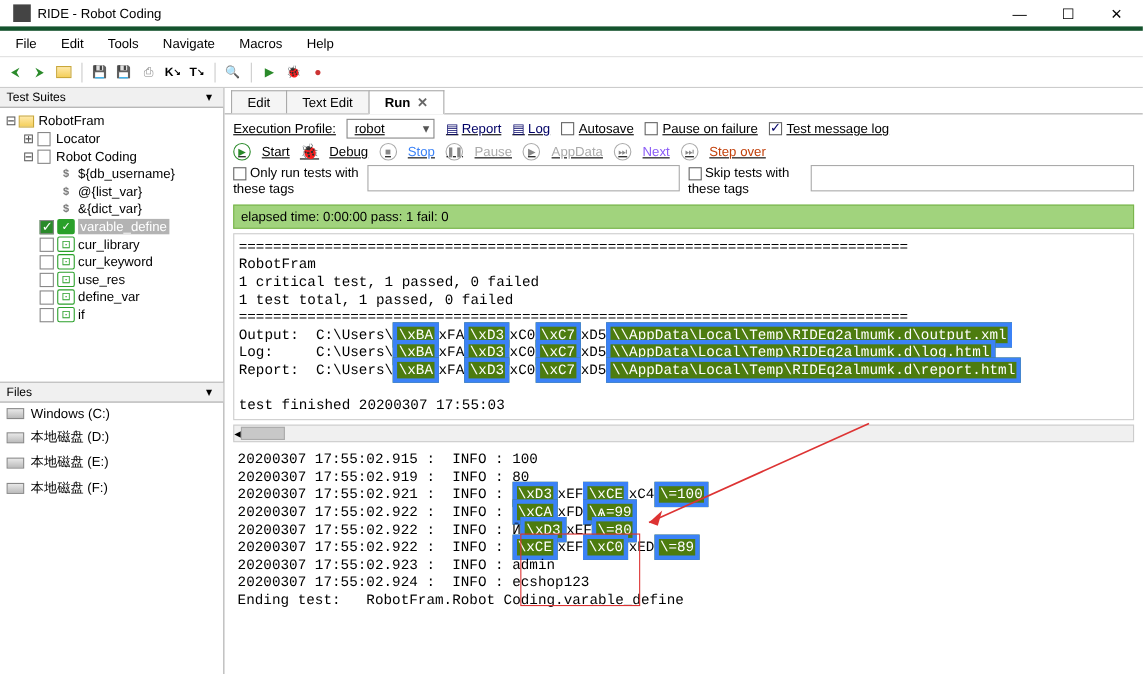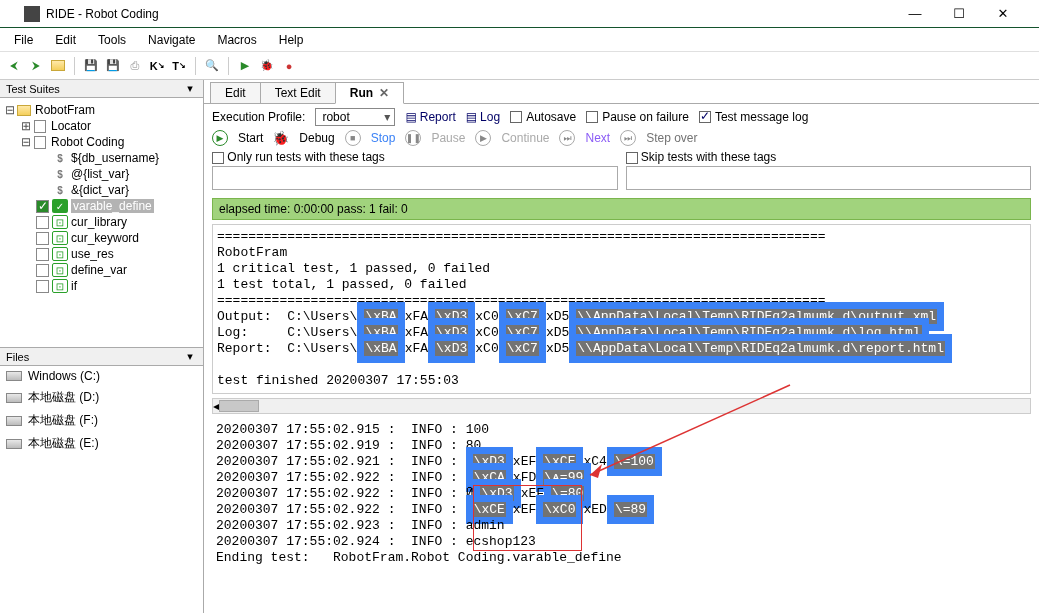--- a/index.html
+++ b/index.html
@@ -1,17 +1,17 @@
 <!DOCTYPE html>
 <html><head>
 <meta charset="utf-8">
 <style>
 * { box-sizing: border-box; margin: 0; padding: 0; }
 body { font-family: "Microsoft YaHei", Tahoma, sans-serif; font-size: 12px; color: #000; background: #fff; width: 1039px; height: 613px; overflow: hidden; position: relative; }
-.titlebar { height: 28px; display: flex; align-items: center; padding: 0 24px; border-bottom: 1px solid #14532d; }
+.titlebar { height: 28px; display: flex; align-items: center; padding: 0 12px; border-bottom: 4px solid #14532d; }
 .titlebar .app-icon { width: 16px; height: 16px; background: #444; margin-right: 6px; }
 .titlebar .title { flex: 1; }
 .titlebar .win-btns { display: flex; gap: 20px; }
 .titlebar .win-btn { width: 24px; text-align: center; cursor: default; font-size: 13px;}
 .menubar { height: 24px; display: flex; align-items: center; padding: 0 4px; gap: 2px; border-bottom: 1px solid #e0e0e0; }
 .menubar .menu-item { padding: 2px 10px; }
 .toolbar { height: 28px; display: flex; align-items: center; padding: 0 4px; gap: 2px; border-bottom: 1px solid #ccc; }
 .tool-btn { width: 20px; height: 20px; border: 1px solid transparent; display: flex; align-items: center; justify-content: center; font-size: 11px; }
 .tool-sep { width: 1px; height: 18px; background: #ccc; margin: 0 4px; }
 .body { display: flex; height: calc(613px - 28px - 24px - 28px); }
@@ -32,38 +32,38 @@
 .ind0{padding-left:4px;} .ind1{padding-left:20px;} .ind2{padding-left:36px;} .ind3{padding-left:52px;}
 .files { flex:1; overflow:auto; }
 .disk-item { display:flex; align-items:center; padding:3px 6px; gap:6px;}
 .disk-icon { width:16px; height:10px; background:linear-gradient(#e8e8e8,#bcbcbc); border:1px solid #888;}
 .right { flex:1; display:flex; flex-direction:column; overflow:hidden;}
 .tabs { display:flex; border-bottom:1px solid #aaa; padding-left:6px; height:24px; align-items:flex-end;}
 .tab { padding:3px 14px; border:1px solid #aaa; border-bottom:none; margin-right:-1px; background:#f5f5f5; position:relative; font-size:12px;}
 .tab.active { background:#fff; border-bottom:1px solid #fff; font-weight:bold; top:1px;}
 .tab .close { margin-left:6px; color:#666;}
 .run-panel { padding:4px 8px; display:flex; flex-direction:column; gap:4px; overflow:hidden; flex:1;}
-.row { display:flex; align-items:center; gap:10px; font-size:12px;}
+.row { display:flex; align-items:center; gap:10px; font-size:12px;text-decoration:underline;}
 .row label{display:flex; align-items:center; gap:4px;}
 .combo { border:1px solid #888; padding:1px 18px 1px 6px; background:#fff; position:relative; min-width:80px;}
 .combo:after{content:"▾"; position:absolute; right:4px; top:1px; color:#555;}
 .link-btn { color:#006; display:flex; align-items:center; gap:3px;}
 .chk { width:12px; height:12px; border:1px solid #666; display:inline-block; vertical-align:middle; position:relative;}
 .chk.checked:after{content:"✓"; position:absolute; top:-3px; left:0; font-size:12px; color:#006;}
 .btn-icon { width:16px; height:16px; border:1px solid #aaa; border-radius:50%; display:flex; align-items:center; justify-content:center; font-size:9px; color:#888;}
 .btn-icon.green{color:#2a8a2a; border-color:#2a8a2a;}
 .btn-icon.bug{color:#5a8a2a; border:none; font-size:14px;}
 .args-label{font-size:12px;}
 .tags-row{display:flex; gap:8px;}
-.tag-col{flex:1; display:flex; flex-direction:column; gap:2px;}
+.tag-col{flex:1; display:flex; gap:2px;}
 .tag-input{border:1px solid #aaa; height:24px; width:100%;}
 .status-bar{background:#a1d37d; border:1px solid #7ab54d; padding:3px 6px; font-size:12px; margin-top:4px;}
 .output{font-family:"Courier New",monospace; font-size:13px; white-space:pre; overflow-x:auto; padding:4px; border:1px solid #ccc; flex-shrink:0; max-height:180px; overflow-y:hidden; line-height:16px;}
 .output2{font-family:"Courier New",monospace; font-size:13px; white-space:pre; padding:4px; line-height:16px; overflow:hidden;}
-.inv{background:#737373; color:#fff; padding:0 1px; border:7px solid #3b82f6;}
+.inv{background:#4d7c0f; color:#fff; padding:0 1px; border:4px solid #3b82f6;}
 .arrow-annotation{position:absolute; pointer-events:none;}
 .hscroll{height:16px; background:#f0f0f0; border:1px solid #ccc; display:flex; align-items:center;}
 .hscroll .thumb{height:12px; background:#c8c8c8; border:1px solid #aaa;}
 .red-box{position:absolute; border:1px solid #d33; pointer-events:none;}
 </style>
 </head>
 <body>
 
 <div class="titlebar">
   <div class="app-icon"></div>
@@ -185,25 +185,25 @@
       <div class="disk-item">
           <div class="disk-icon"></div>
           <span>Windows (C:)</span>
         </div>
       <div class="disk-item">
           <div class="disk-icon"></div>
           <span>本地磁盘 (D:)</span>
         </div>
       <div class="disk-item">
           <div class="disk-icon"></div>
-          <span>本地磁盘 (F:)</span>
+          <span>本地磁盘 (E:)</span>
         </div>
       <div class="disk-item">
           <div class="disk-icon"></div>
-          <span>本地磁盘 (E:)</span>
+          <span>本地磁盘 (F:)</span>
         </div>
     </div>
   </div>
 
   <div class="right">
     <div class="tabs">
       <div class="tab"><span>Edit</span></div>
       <div class="tab"><span>Text Edit</span></div>
       <div class="tab active"><span>Run</span><span class="close">✕</span></div>
     </div>
@@ -237,25 +237,25 @@
       <div class="row">
         <span class="btn-icon green">▶</span>
           <span>Start</span>
         <span class="btn-icon bug">🐞</span>
           <span>Debug</span>
         <span class="btn-icon">■</span>
           <span style="color:#3b82f6;">Stop</span>
         <span class="btn-icon">❚❚</span>
           <span style="color:#aaa;">Pause</span>
         <span class="btn-icon">▶</span>
-          <span style="color:#aaa;">Continue</span>
+          <span style="color:#aaa;">AppData</span>
         <span class="btn-icon">⏭</span>
           <span style="color:#8b5cf6;">Next</span>
         <span class="btn-icon">⏭</span>
-          <span style="color:#737373;">Step over</span>
+          <span style="color:#c2410c;">Step over</span>
       </div>
 
 
       <div class="tags-row">
         <div class="tag-col">
           <label><span class="chk"></span> <span>Only run tests with these tags</span></label>
           <input class="tag-input" style="">
         </div>
         <div class="tag-col">
           <label><span class="chk"></span> <span>Skip tests with these tags</span></label>

